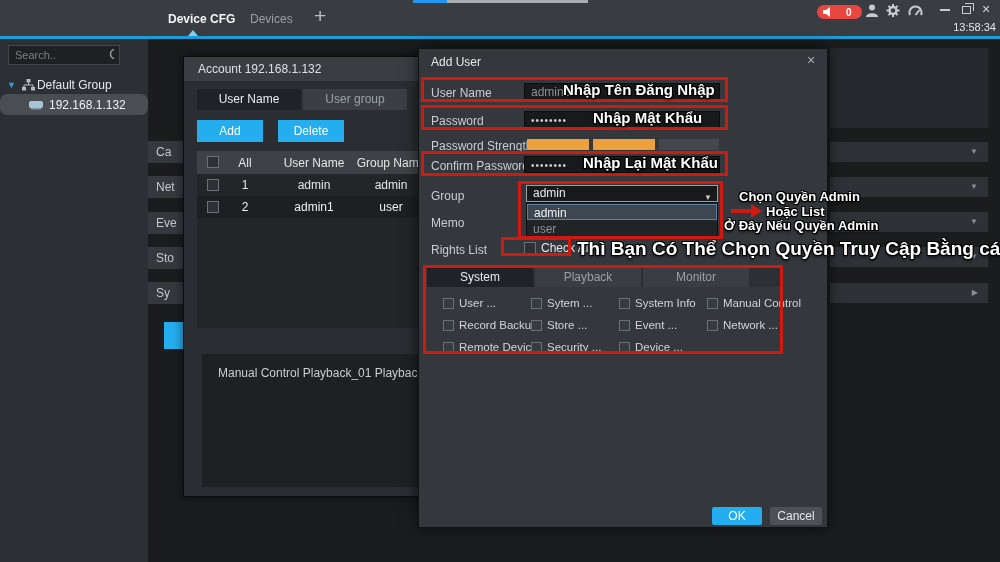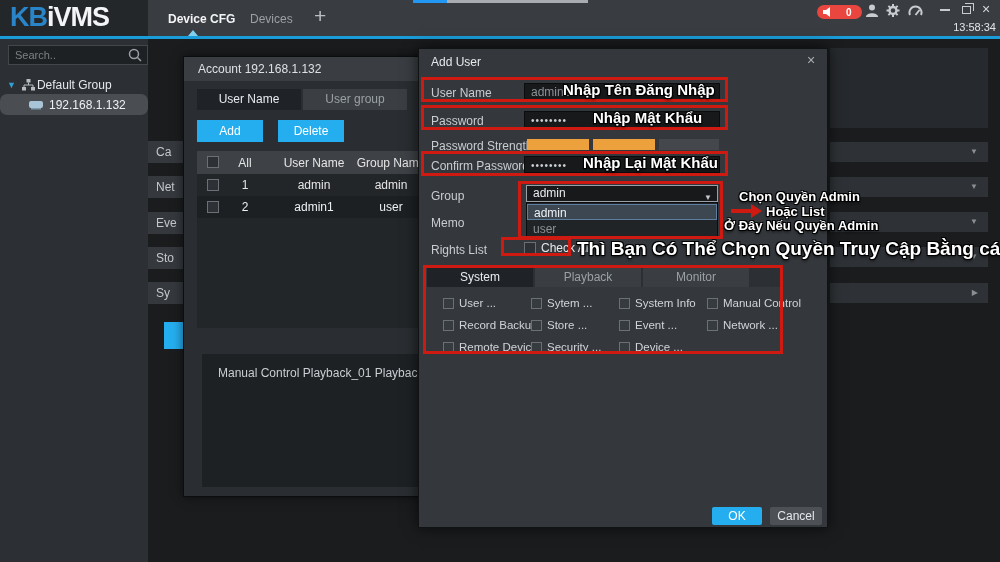--- a/index.html
+++ b/index.html
@@ -32,21 +32,21 @@
   #alarm-pill .cnt { color:#fff; font-size:10px; font-weight:bold; margin-left:12px; }
   #icon-min { left:940px; top:9px; width:10px; height:2px; background:#c8ccd1; }
   #icon-restore { left:962px; top:6px; width:9px; height:8px; border:1.5px solid #c8ccd1; background:#393c40; }
   #icon-restore:before { content:""; position:absolute; left:2px; top:-4px; width:8px; height:7px;
     border:1.5px solid #c8ccd1; border-bottom:none; border-left:none; }
   #icon-close { left:982px; top:1px; font-size:14px; color:#d4d8dc; }
   #clock { left:930px; top:21px; width:66px; font-size:11px; color:#e2e6e9; text-align:right; }
 
   
   #sidebar { left:0; top:39px; width:148px; height:523px; background:#2c3034; }
-  #search-box { left:8px; top:6px; width:140px; height:20px; background:#1e2124;
+  #search-box { left:8px; top:6px; width:112px; height:20px; background:#1e2124;
     border:1px solid #43474b; display:flex; align-items:center; }
   #search-box input { flex:1; background:transparent; border:none; outline:none;
     color:#a8adb2; font-size:11px; padding-left:6px; font-family:inherit; width:100px; }
   #search-box input::placeholder { color:#7a8085; }
   #tree-group { left:0; top:36px; width:148px; height:20px; display:flex; align-items:center; }
   #tree-group .arrow { color:#2f9fd6; font-size:9px; margin-left:7px; }
   #tree-group .lbl { color:#e4e8eb; font-size:12px; margin-left:2px; }
   #tree-device { left:0; top:55px; width:148px; height:21px; background:#4a4e53;
     display:flex; align-items:center;border-radius:7px; }
   #tree-device .lbl { color:#eef1f3; font-size:12px; margin-left:6px; }
@@ -123,23 +123,20 @@
   #arrow { left:731px; top:209px; width:20px; height:4px; background:#ce1a10; z-index:45; }
   #arrow:after { content:""; position:absolute; left:20px; top:-5px; width:0; height:0;
     border-top:7px solid transparent; border-bottom:7px solid transparent; border-left:11px solid #ce1a10; }
 </style>
 </head>
 <body>
 
 <div id="app">
 
   <div id="titlebar" class="abs">
-    <div id="logo-strip" class="abs">
-      <div id="logo" class="abs"><span class="kb">KB</span><span class="ivms">iVMS</span></div>
-    </div>
     <div id="tab-devicecfg" class="abs tab-main">Device CFG</div>
     <div id="tab-devices" class="abs tab-main">Devices</div>
     <div id="tab-plus" class="abs">+</div>
 
     <div id="alarm-pill" class="abs">
       <svg width="11" height="10" style="margin-left:6px">
           <polygon points="0,3 3,3 7,0 7,10 3,7 0,7" fill="#ffffff"></polygon>
         </svg>
       <span class="cnt">0</span>
     </div>

